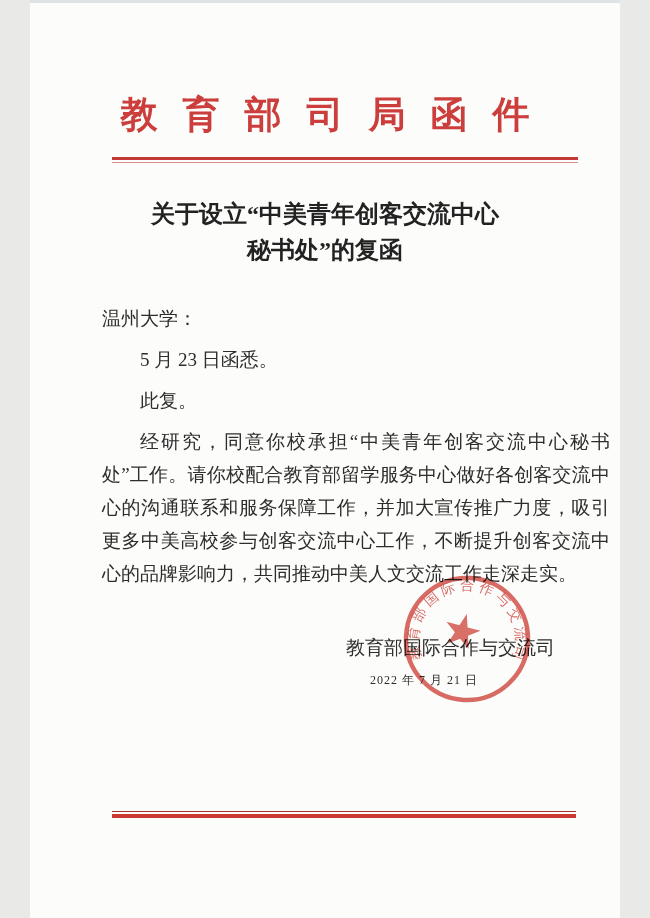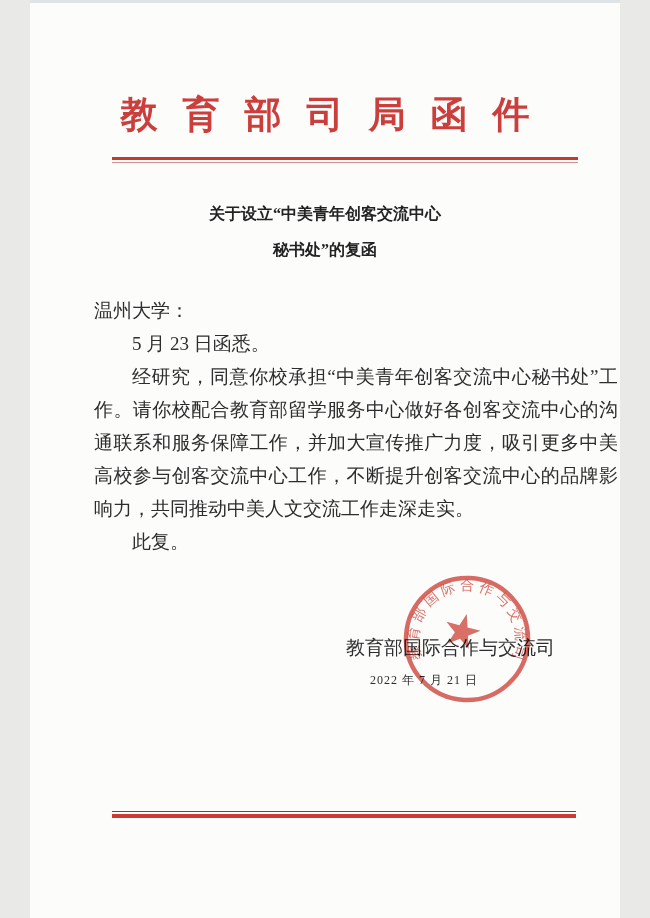--- a/index.html
+++ b/index.html
@@ -37,31 +37,31 @@
     background: #c33a35;
   }
   .header-rule::after {
     content: ""; position: absolute; left: 0; right: 0; top: 5px; height: 1px;
     background: #d6918e;
   }
   
   .doc-title {
     position: absolute; top: 196px; left: 0; right: 0;
     text-align: center;
-    font-size: 16px; font-weight: bold; line-height: 36px;
+    font-size: 24px; font-weight: bold; line-height: 36px;
     color: #222;
   }
   
   .body-text {
     position: absolute; left: 64px; top: 294px; width: 524px;
     font-size: 19px; line-height: 33px;
     text-align: justify;
     color: var(--body-text);
   }
-  .body-text p { margin: 0; text-indent: 2em; }
+  .body-text p { margin: 8px; text-indent: 2em; }
   .body-text .recipient { text-indent: 0; }
   
   .sig-name {
     position: absolute; top: 638px; left: 316px;
     font-size: 19px; line-height: 20px; color: var(--body-text);
     white-space: nowrap;
   }
   .sig-date {
     position: absolute; top: 671px; left: 340px;
     font-size: 12px; line-height: 19px; letter-spacing: 1px;
@@ -100,22 +100,22 @@
   <div class="header-rule"></div>
 
   <div class="doc-title">
     <div>关于设立“中美青年创客交流中心</div>
     <div>秘书处”的复函</div>
   </div>
 
   <div class="body-text">
     <p class="recipient">温州大学：</p>
     <p>5 月 23 日函悉。</p>
+    <p>此复。</p>
     <p>经研究，同意你校承担“中美青年创客交流中心秘书处”工作。请你校配合教育部留学服务中心做好各创客交流中心的沟通联系和服务保障工作，并加大宣传推广力度，吸引更多中美高校参与创客交流中心工作，不断提升创客交流中心的品牌影响力，共同推动中美人文交流工作走深走实。</p>
-    <p>此复。</p>
   </div>
 
   <div class="sig-name">教育部国际合作与交流司</div>
   <div class="sig-date">2022 年 7 月 21 日</div>
 
   <svg class="seal" viewBox="0 0 154 154" xmlns="http://www.w3.org/2000/svg">
     <defs>
       <path id="sealArc" d="M 34.6,101.5 A 49,49 0 1 1 119.4,101.5" fill="none"></path>
     </defs>
     <circle cx="77" cy="77" r="61" fill="none" stroke="#d0453c" stroke-width="4.5" opacity="0.88"></circle>

